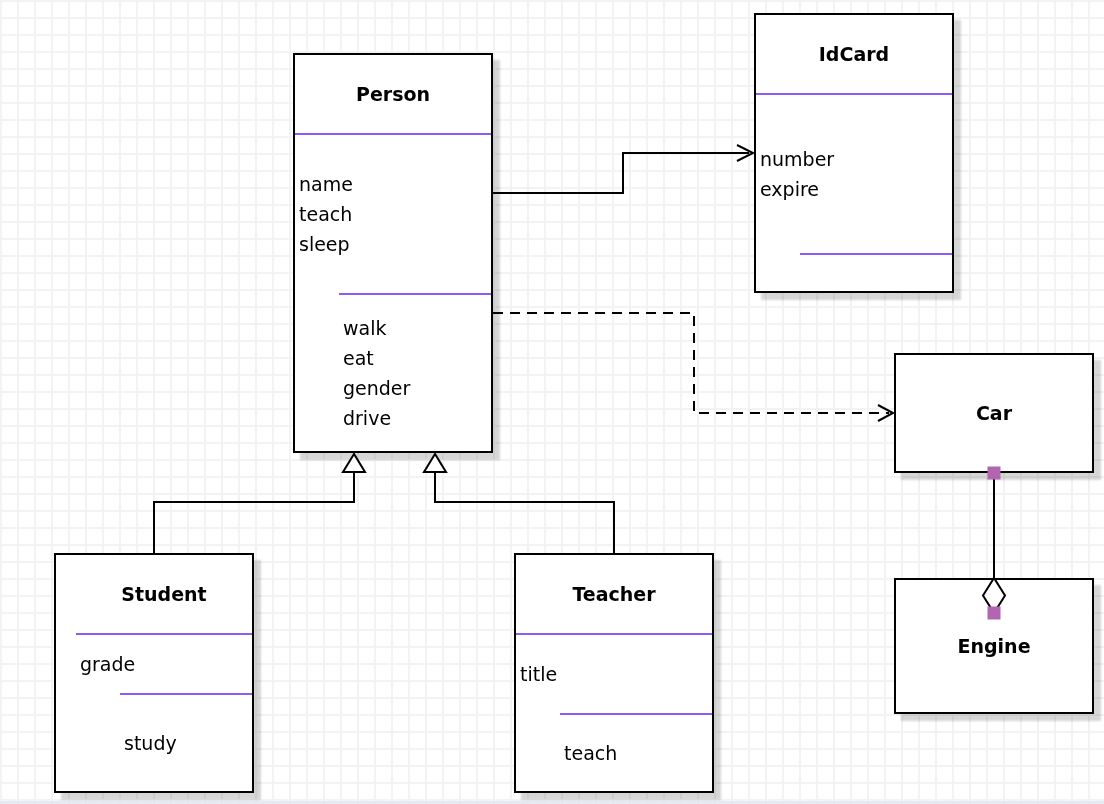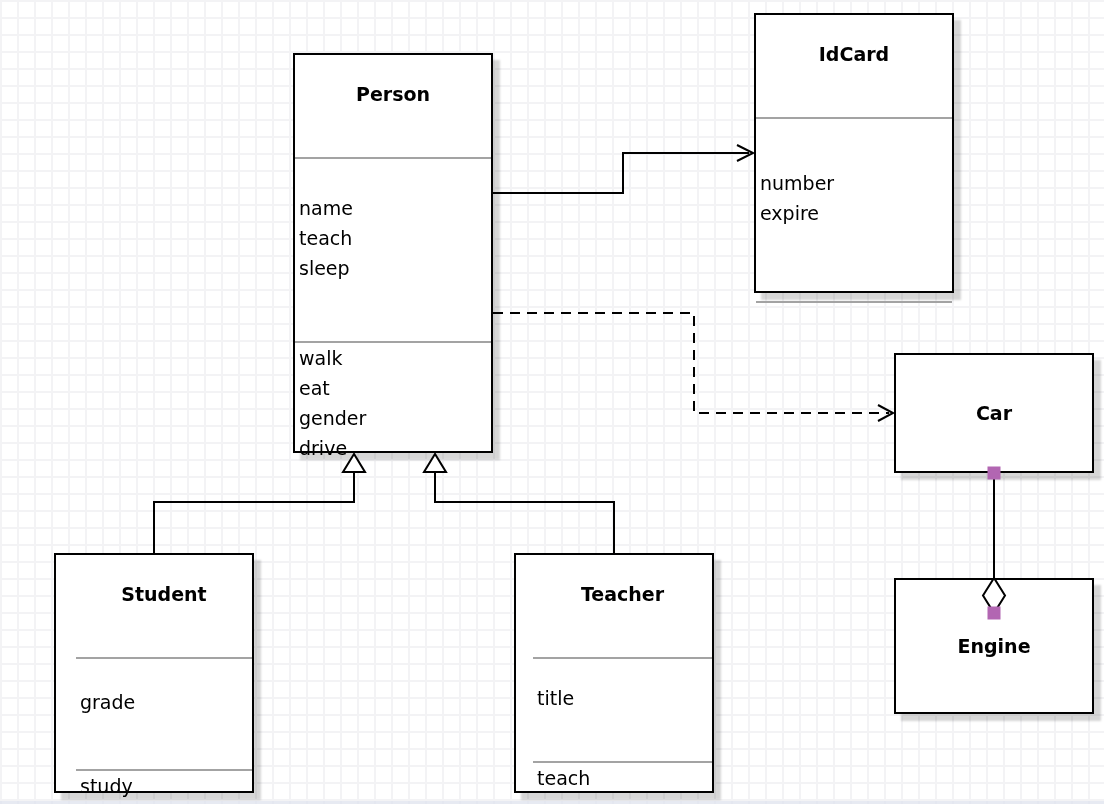--- a/index.html
+++ b/index.html
@@ -20,41 +20,40 @@
   }
   .uml-class {
     position: absolute;
     box-sizing: border-box;
     background: #ffffff;
     border: 2px solid #000000;
     box-shadow: 7px 7px 2px rgba(0,0,0,0.16);
     display: flex;
     flex-direction: column;
     color: #000;
-    gap: 24px;
   }
   .uml-title {
     display: flex;
     align-items: center;
     justify-content: center;
     font-weight: bold;
     font-size: 19px;
     flex: 0 0 auto;
   }
   .uml-title.fill { flex: 1 1 auto; }
   .uml-section {
-    border-top: 2px solid #a3a3a3;
+    border-top: 2px solid #8b5cf6;
     display: flex;
     flex-direction: column;
     justify-content: center;
     padding-left: 4px;
     flex: 0 0 auto;
     box-sizing: border-box;
   }
-  .uml-section.fill { flex: 1 1 auto; }
+  .uml-section.fill { flex: 1 1 auto; margin-left: 44px; }
   .uml-member {
     font-size: 19px;
     line-height: 30px;
     white-space: nowrap;
   }
   svg.edges {
     position: absolute;
     left: 0; top: 0;
     width: 1104px;
     height: 804px;
@@ -103,29 +102,29 @@
   <div class="uml-class" style="left:894px; top:353px; width:200px; height:120px;justify-content:flex-end;">
     <div class="uml-title fill">Car</div>
   </div>
 
   <div class="uml-class" style="left:894px; top:578px; width:200px; height:136px;">
     <div class="uml-title fill">Engine</div>
   </div>
 
   <div class="uml-class" style="left:54px; top:553px; width:200px; height:240px;padding-left:20px;">
     <div class="uml-title" style="height:78px">Student</div>
-    <div class="uml-section" style="height:88px">
+    <div class="uml-section" style="height:60px">
       <div class="uml-member">grade</div>
     </div>
     <div class="uml-section fill">
       <div class="uml-member">study</div>
     </div>
   </div>
 
-  <div class="uml-class" style="left:514px; top:553px; width:200px; height:240px;padding-left:17px;">
+  <div class="uml-class" style="left:514px; top:553px; width:200px; height:240px;">
     <div class="uml-title" style="height:78px">Teacher</div>
     <div class="uml-section" style="height:80px">
       <div class="uml-member">title</div>
     </div>
     <div class="uml-section fill">
       <div class="uml-member">teach</div>
     </div>
   </div>
 
   <svg class="edges" viewBox="0 0 1104 804">

